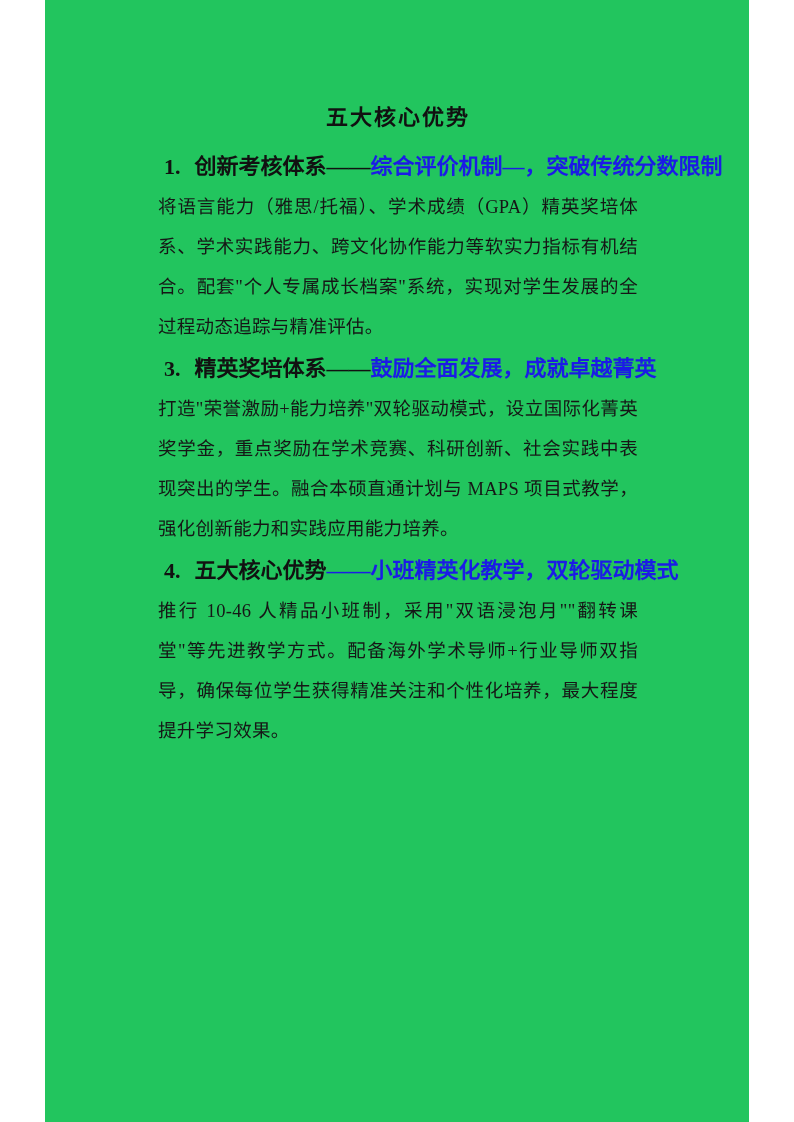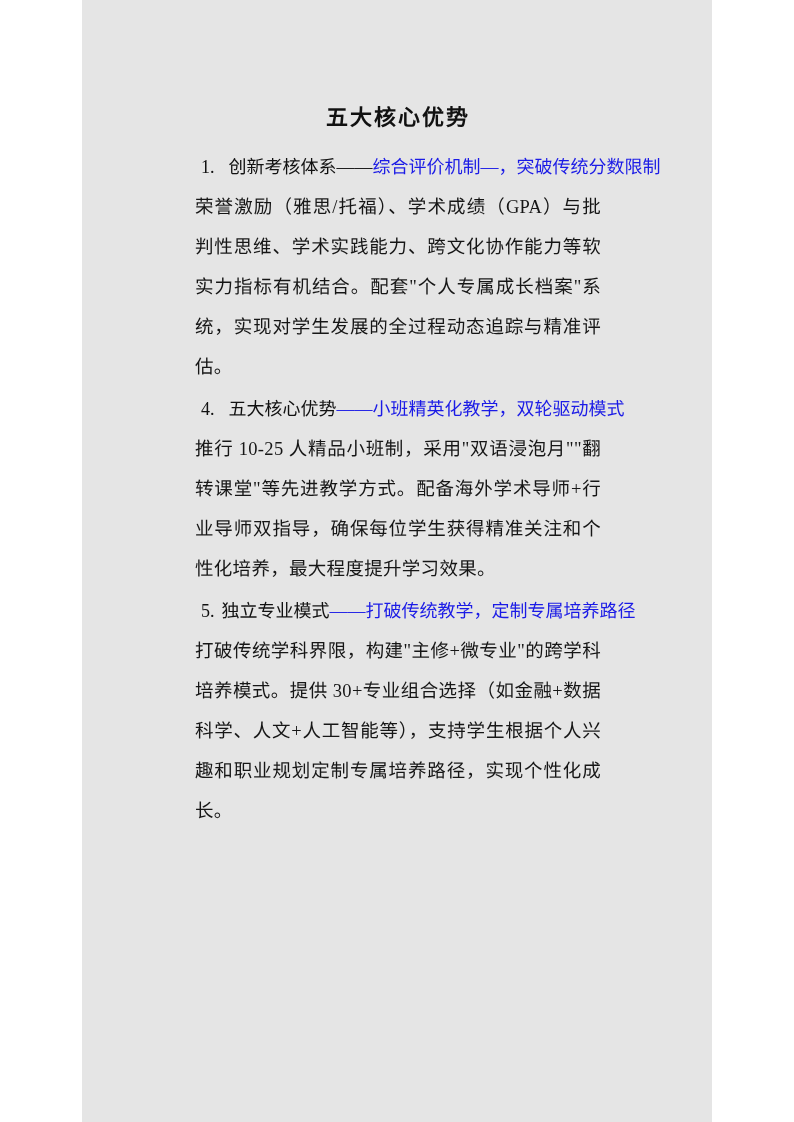--- a/index.html
+++ b/index.html
@@ -2,43 +2,43 @@
 <html lang="zh-CN" style="--accent-blue: #1b1be6;"><head>
 <meta charset="utf-8">
 <style>
   html, body {
     margin: 0;
     padding: 0;
     background: #ffffff;
   }
   .page {
     position: relative;
-    width: 630px;
+    width: 704px;
     height: 1122px;
     margin: 0 auto;
-    background: #e5e5e5;
+    background: #22c55e;
     box-sizing: border-box;
     padding: 103px 111px 16px 113px;
     font-family: "Liberation Serif", "DejaVu Serif", serif;
     color: #141414;
     overflow: hidden;
   }
   .doc-title {
     margin: 0 0 14px 0;
     text-align: center;
     font-size: 22px;
     font-weight: bold;
     line-height: 30px;
     letter-spacing: 2px;
     color: #111111;
   }
   .section-heading {
     margin: 2px 0 0 0;
-    font-size: 18px;
-    font-weight: normal;
+    font-size: 22px;
+    font-weight: bold;
     line-height: 40px;
     color: #111111;
     white-space: nowrap;
   }
   .section-heading .num {
     display: inline-block;
     padding-left: 6px;
   }
   .section-heading .num.gap-wide  { margin-right: 14px; }
   .section-heading .num.gap-narrow{ margin-right: 7px;  }
@@ -58,32 +58,32 @@
 <body>
 
 <div class="page">
 
   <h1 class="doc-title">五大核心优势</h1>
 
   <div>
     <h2 class="section-heading">
       <span class="num gap-wide">1.</span><span class="heading-black">创新考核体系——</span><span class="heading-blue">综合评价机制—，突破传统分数限制</span>
     </h2>
-    <p class="para">荣誉激励（雅思/托福）、学术成绩（GPA）与批判性思维、学术实践能力、跨文化协作能力等软实力指标有机结合。配套"个人专属成长档案"系统，实现对学生发展的全过程动态追踪与精准评估。</p>
+    <p class="para">将语言能力（雅思/托福）、学术成绩（GPA）精英奖培体系、学术实践能力、跨文化协作能力等软实力指标有机结合。配套"个人专属成长档案"系统，实现对学生发展的全过程动态追踪与精准评估。</p>
   </div>
 
 
+  <div>
+    <h2 class="section-heading">
+      <span class="num gap-wide">3.</span><span class="heading-black">精英奖培体系——</span><span class="heading-blue">鼓励全面发展，成就卓越菁英</span>
+    </h2>
+    <p class="para">打造"荣誉激励+能力培养"双轮驱动模式，设立国际化菁英奖学金，重点奖励在学术竞赛、科研创新、社会实践中表现突出的学生。融合本硕直通计划与 MAPS 项目式教学，强化创新能力和实践应用能力培养。</p>
+  </div>
 
   <div>
     <h2 class="section-heading">
       <span class="num gap-wide">4.</span><span class="heading-black">五大核心优势</span><span class="heading-blue">——小班精英化教学，双轮驱动模式</span>
     </h2>
-    <p class="para">推行 10-25 人精品小班制，采用"双语浸泡月""翻转课堂"等先进教学方式。配备海外学术导师+行业导师双指导，确保每位学生获得精准关注和个性化培养，最大程度提升学习效果。</p>
+    <p class="para">推行 10-46 人精品小班制，采用"双语浸泡月""翻转课堂"等先进教学方式。配备海外学术导师+行业导师双指导，确保每位学生获得精准关注和个性化培养，最大程度提升学习效果。</p>
   </div>
 
-  <div>
-    <h2 class="section-heading">
-      <span class="num gap-narrow">5.</span><span class="heading-black">独立专业模式</span><span class="heading-blue">——打破传统教学，定制专属培养路径</span>
-    </h2>
-    <p class="para">打破传统学科界限，构建"主修+微专业"的跨学科培养模式。提供 30+专业组合选择（如金融+数据科学、人文+人工智能等），支持学生根据个人兴趣和职业规划定制专属培养路径，实现个性化成长。</p>
-  </div>
 
 </div>
 
 </body></html>

